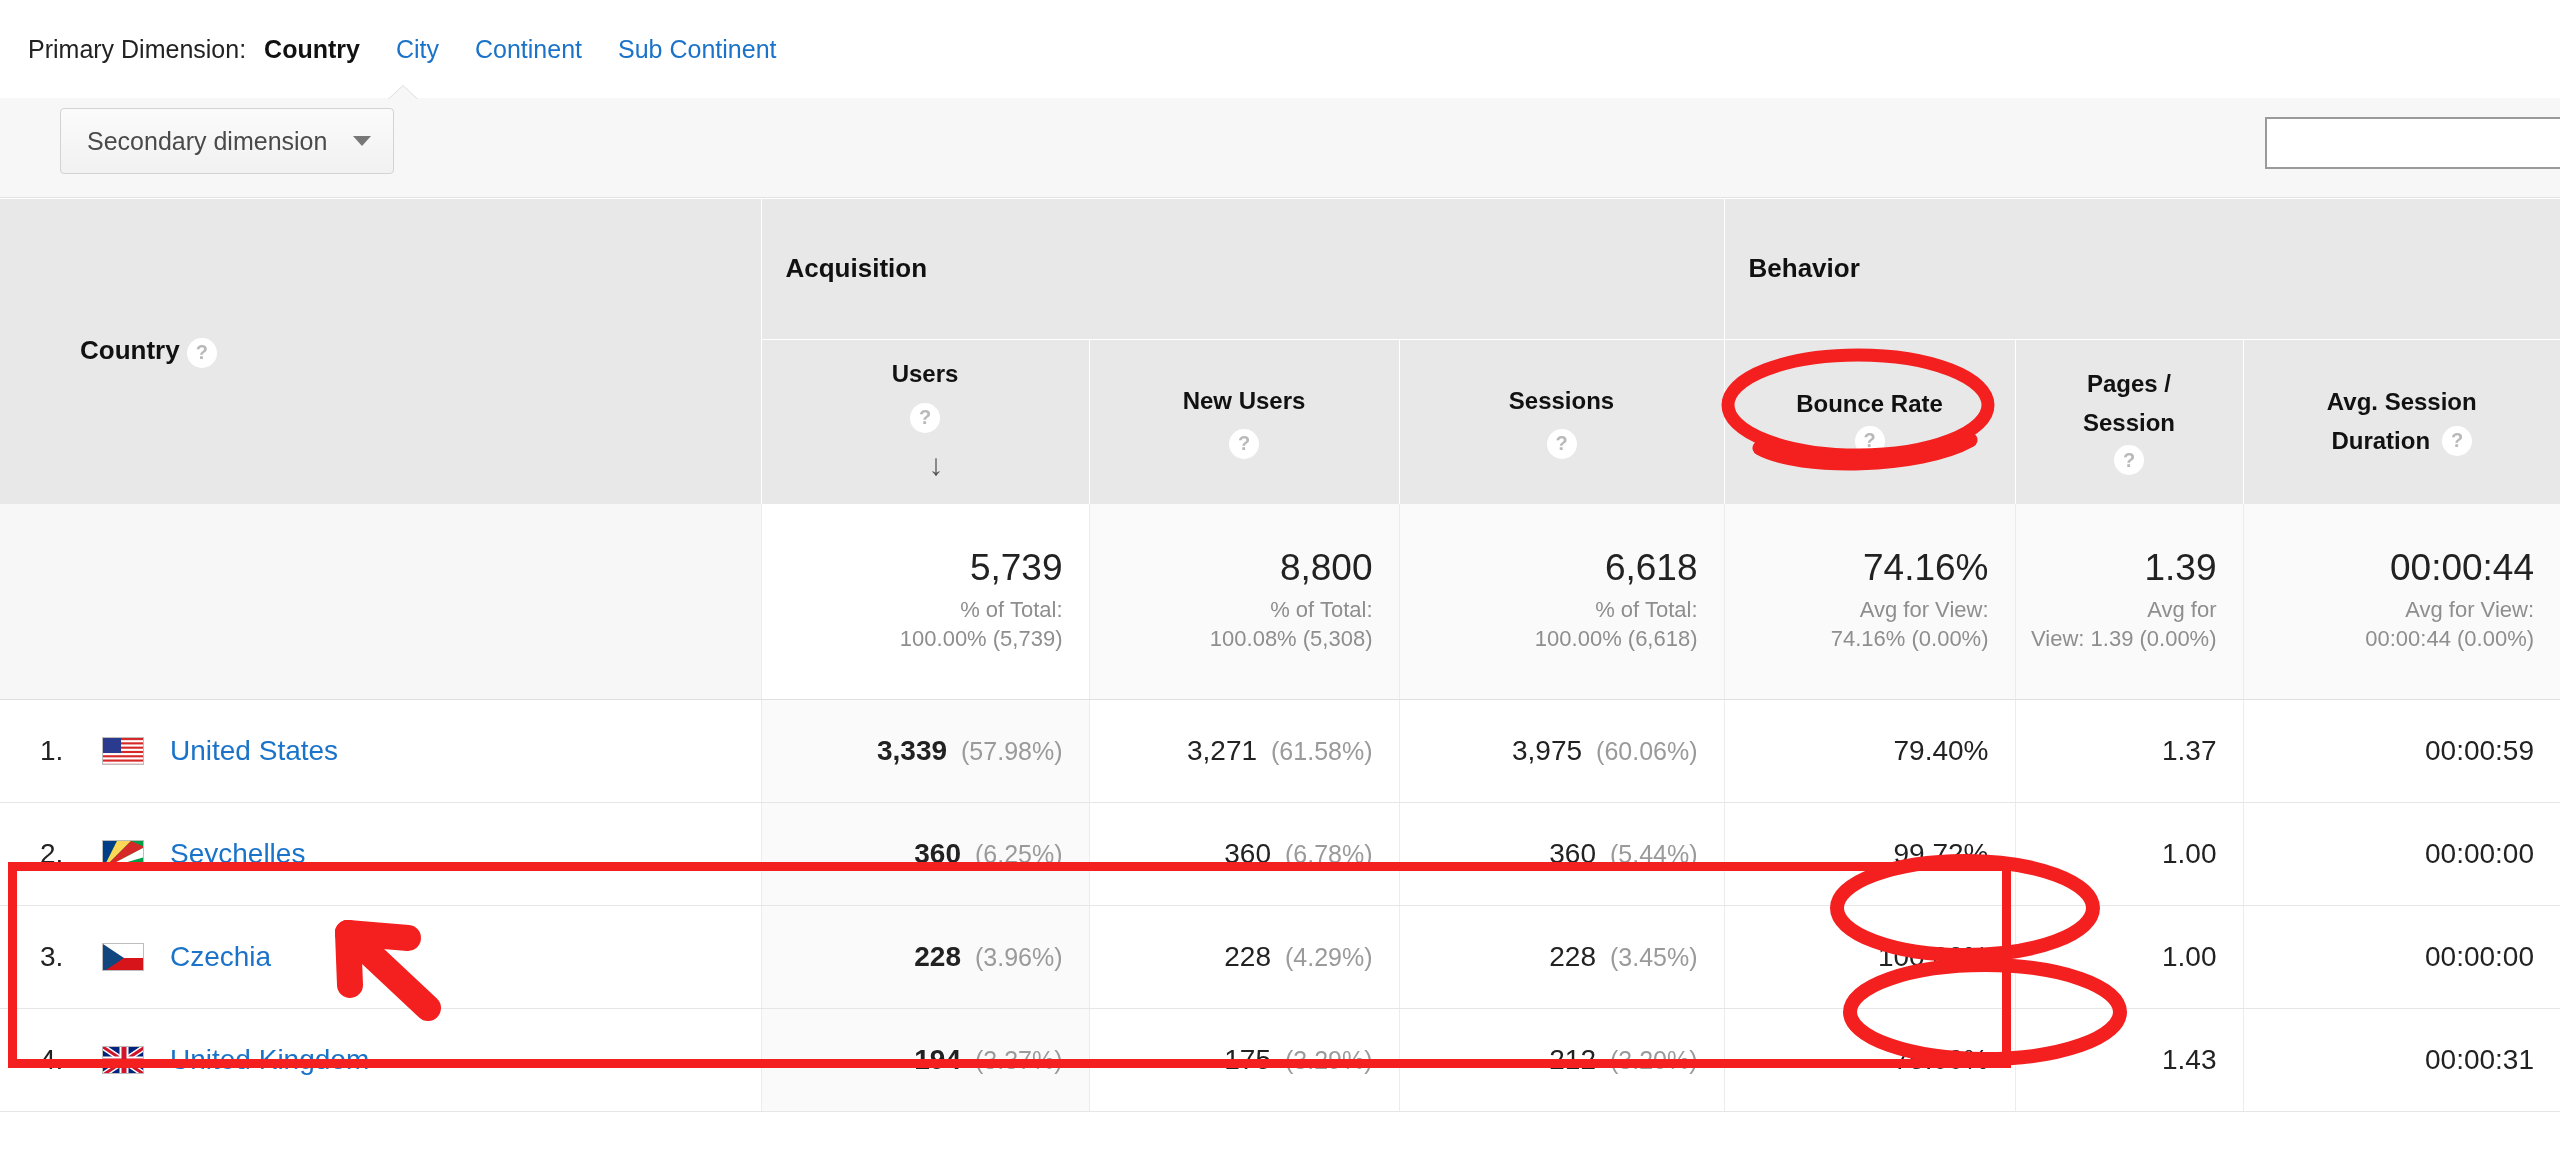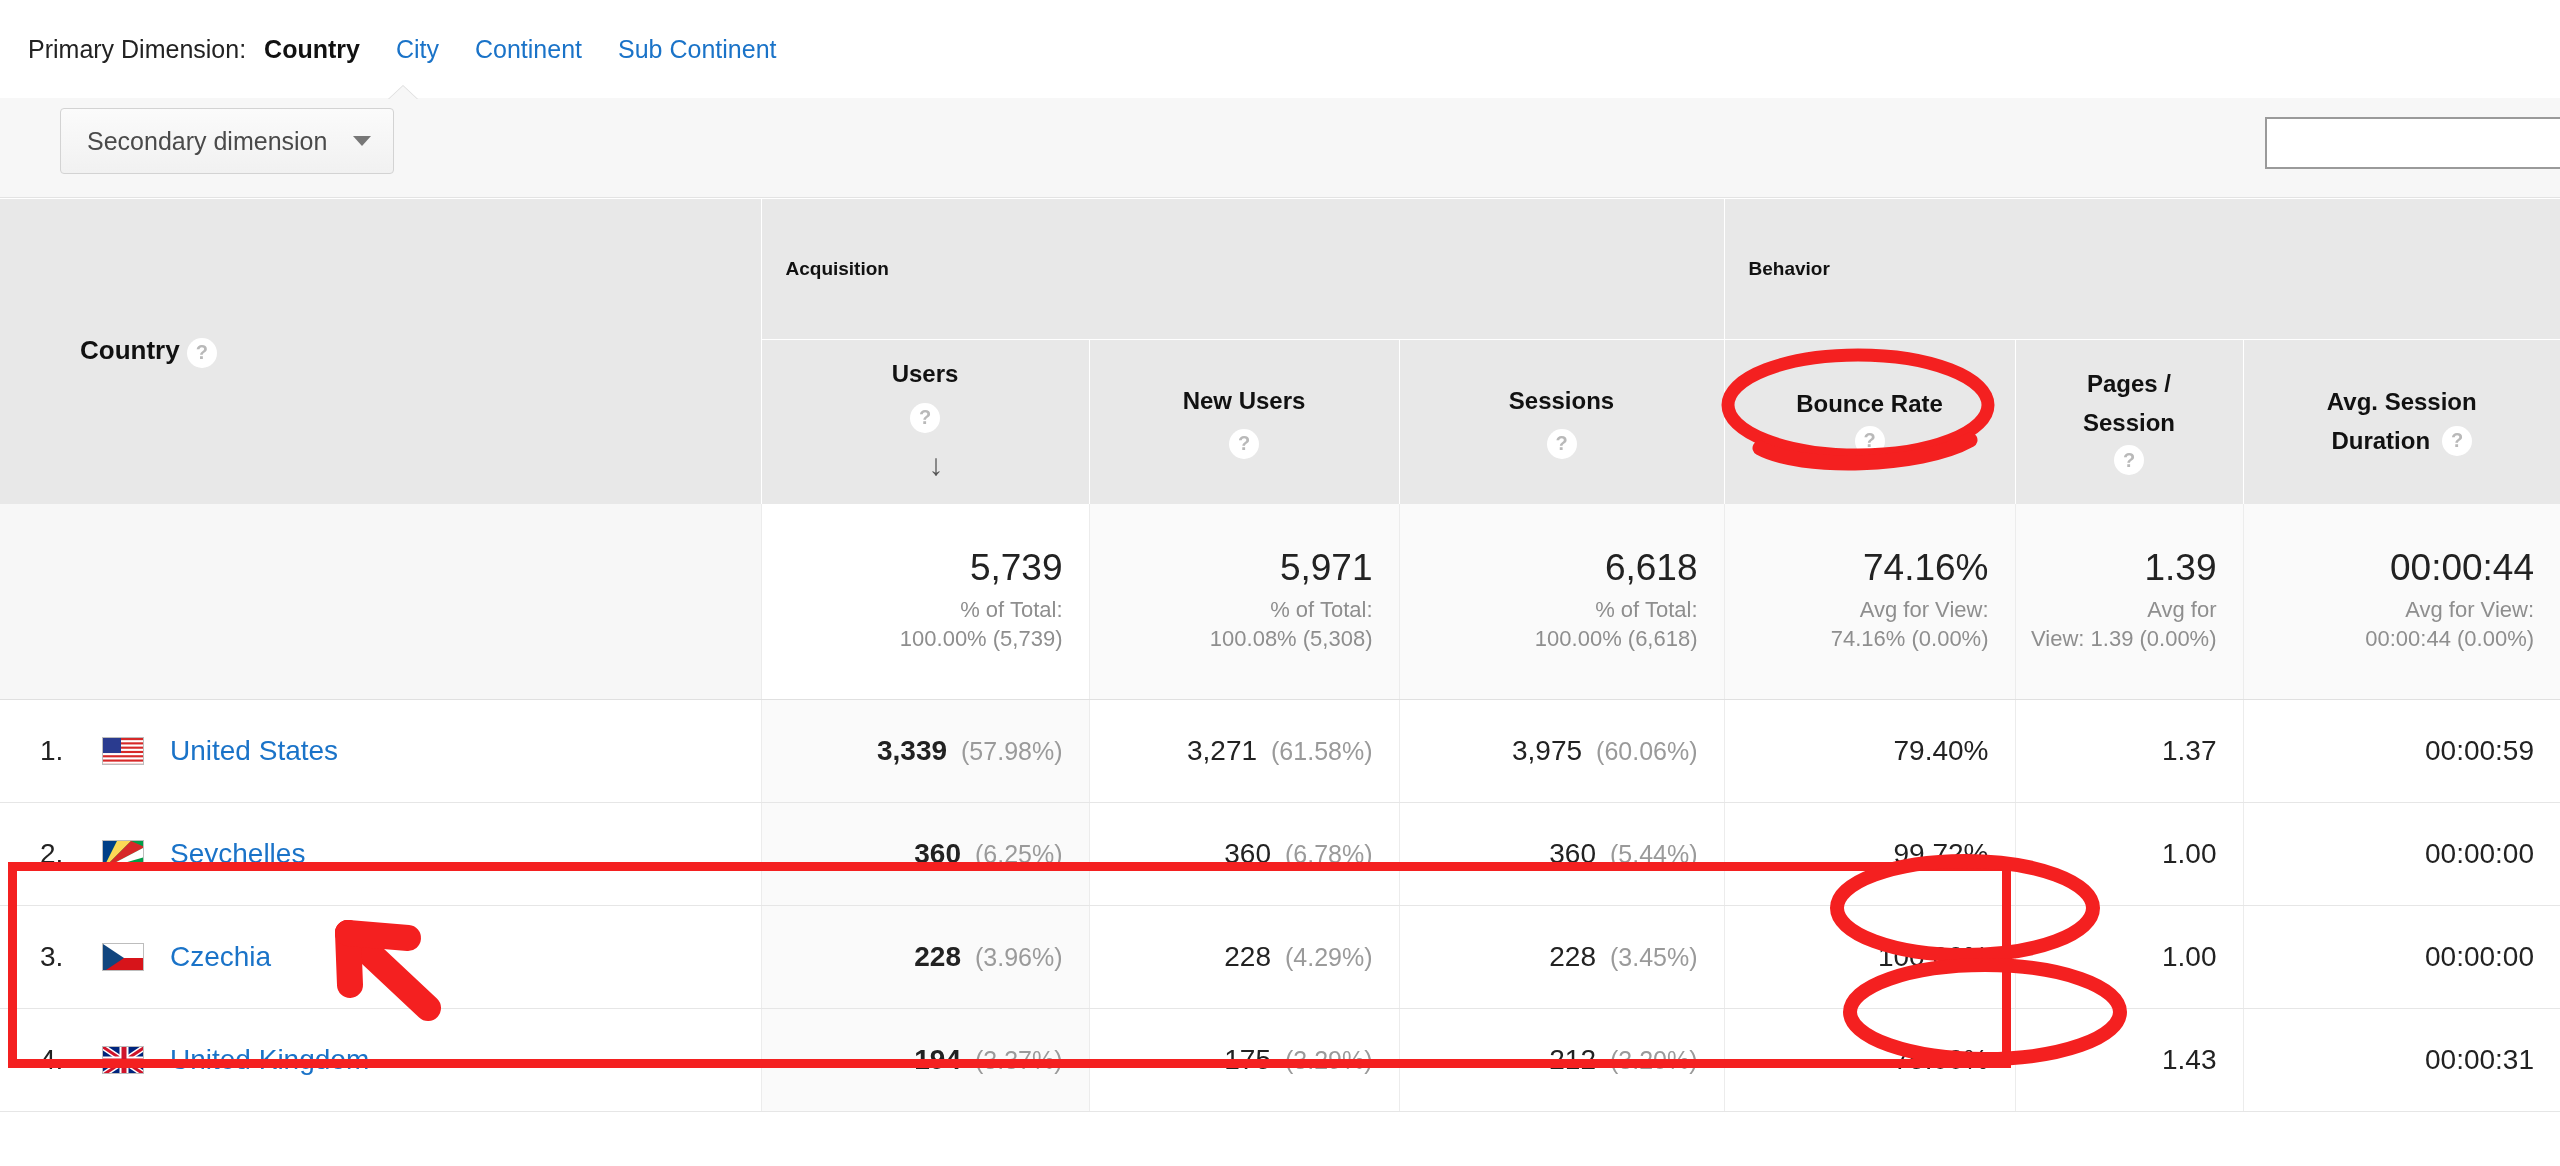--- a/index.html
+++ b/index.html
@@ -73,21 +73,21 @@
     border-collapse: collapse;
     table-layout: fixed;
   }
   table.ga td, table.ga th { padding: 0; vertical-align: middle; }
 
   .grp-head {
     background: #e8e8e8;
     border-bottom: 1px solid #ffffff;
     border-right: 1px solid #ffffff;
     height: 140px;
-    font-size: 19px; font-weight: bold; color: #111;
+    font-size: 26px; font-weight: bold; color: #111;
     text-align: left; padding-left: 24px !important;
     vertical-align: middle;
   }
   .dim-head {
     background: #e8e8e8;
     border-right: 1px solid #ffffff;
     font-size: 26px; font-weight: bold; color: #111;
     text-align: left; padding-left: 80px !important;
     vertical-align: middle;
   }
@@ -257,21 +257,21 @@
     <tbody>
 
       <tr class="summary">
         <td class="shade2"></td>
         <td>
           <div class="sum-big">5,739</div>
           <div class="sum-sub">% of Total:</div>
           <div class="sum-sub" style="margin-top:0">100.00% (5,739)</div>
         </td>
         <td class="shade">
-          <div class="sum-big">5,971</div>
+          <div class="sum-big">8,800</div>
           <div class="sum-sub">% of Total:</div>
           <div class="sum-sub" style="margin-top:0">100.08% (5,308)</div>
         </td>
         <td class="shade">
           <div class="sum-big">6,618</div>
           <div class="sum-sub">% of Total:</div>
           <div class="sum-sub" style="margin-top:0">100.00% (6,618)</div>
         </td>
         <td class="shade">
           <div class="sum-big">74.16%</div>

